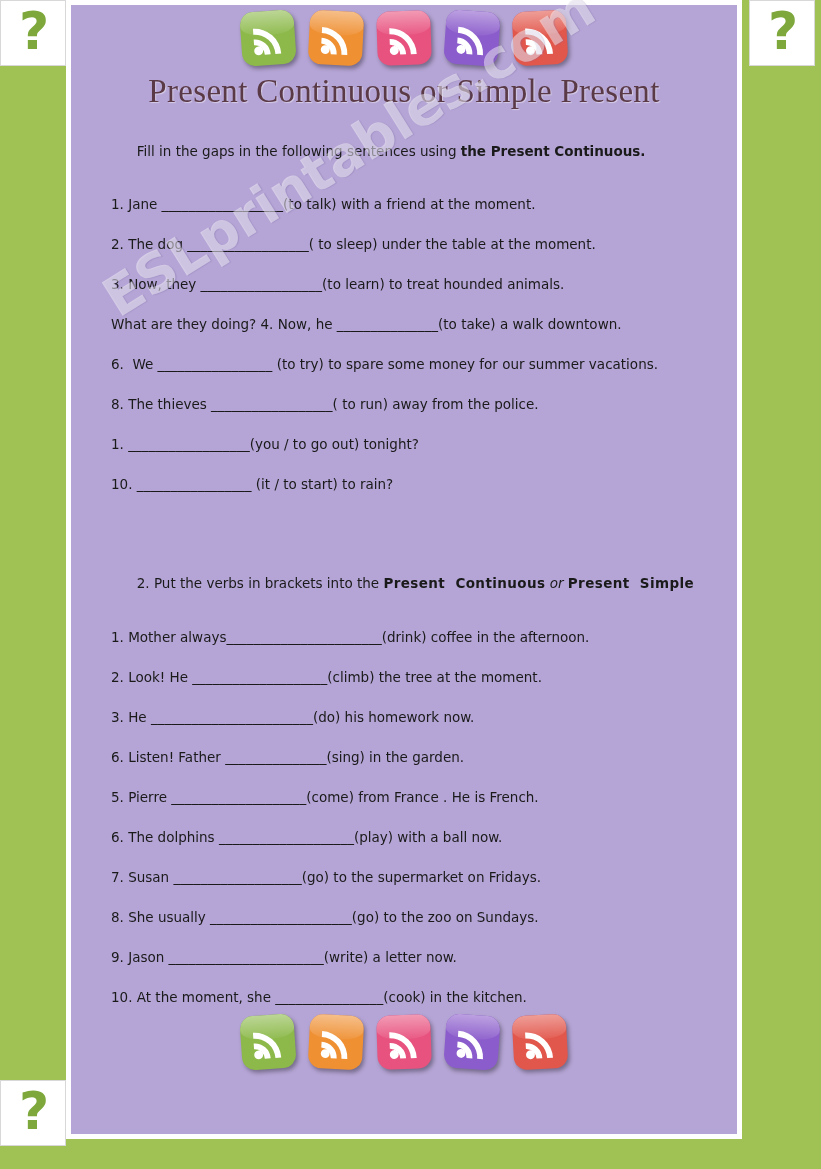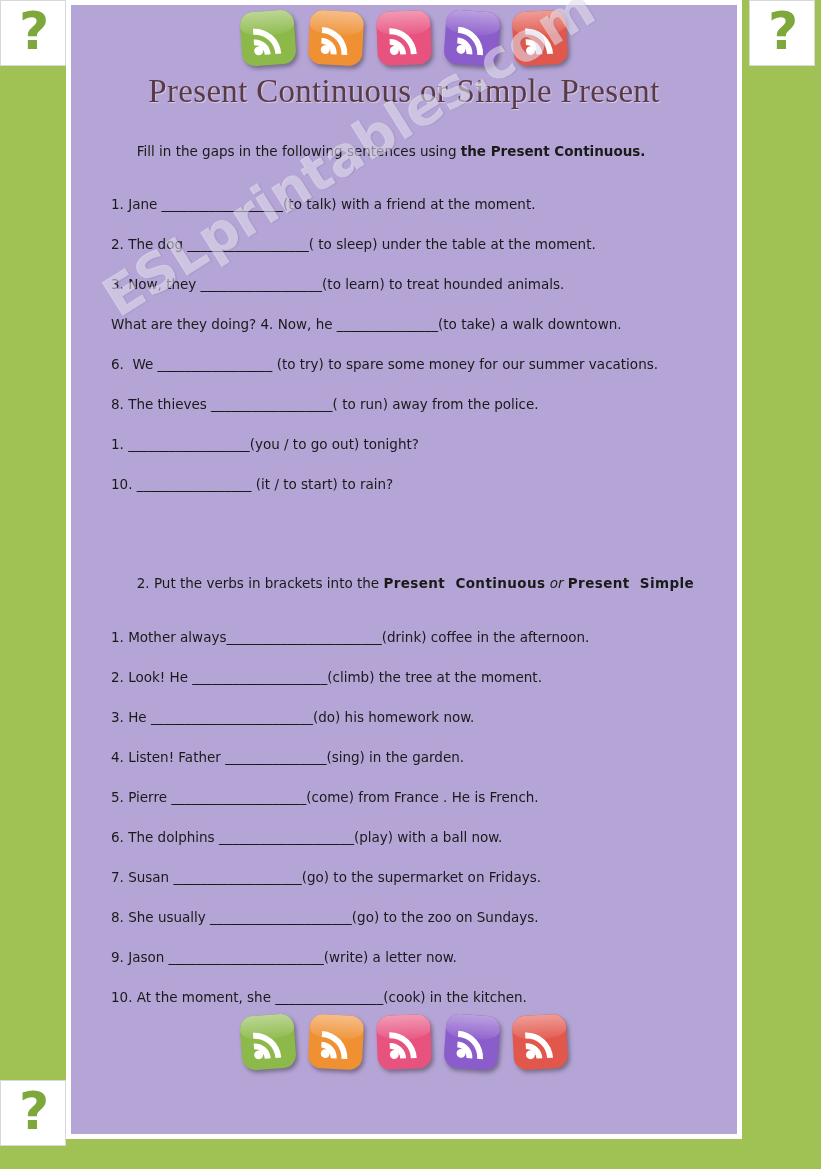--- a/index.html
+++ b/index.html
@@ -239,21 +239,21 @@
 
     <div class="spacer"></div>
 
     <div class="line section2">
       <span>2. Put the verbs in brackets into the </span><span class="bold-u">Present  Continuous</span><span class="ital"> or </span><span class="bold-u">Present  Simple</span>
     </div>
 
     <div class="line">1. Mother always_______________________(drink) coffee in the afternoon.</div>
     <div class="line">2. Look! He ____________________(climb) the tree at the moment.</div>
     <div class="line">3. He ________________________(do) his homework now.</div>
-    <div class="line">4. Listen! Father _______________(sing) in the garden.</div>
+    <div class="line">6. Listen! Father _______________(sing) in the garden.</div>
     <div class="line">5. Pierre ____________________(come) from France . He is French.</div>
     <div class="line">6. The dolphins ____________________(play) with a ball now.</div>
     <div class="line">7. Susan ___________________(go) to the supermarket on Fridays.</div>
     <div class="line">8. She usually _____________________(go) to the zoo on Sundays.</div>
     <div class="line">9. Jason _______________________(write) a letter now.</div>
     <div class="line">10. At the moment, she ________________(cook) in the kitchen.</div>
 
   </div>
 
   <div class="icon-row" id="icon-row-bottom">

